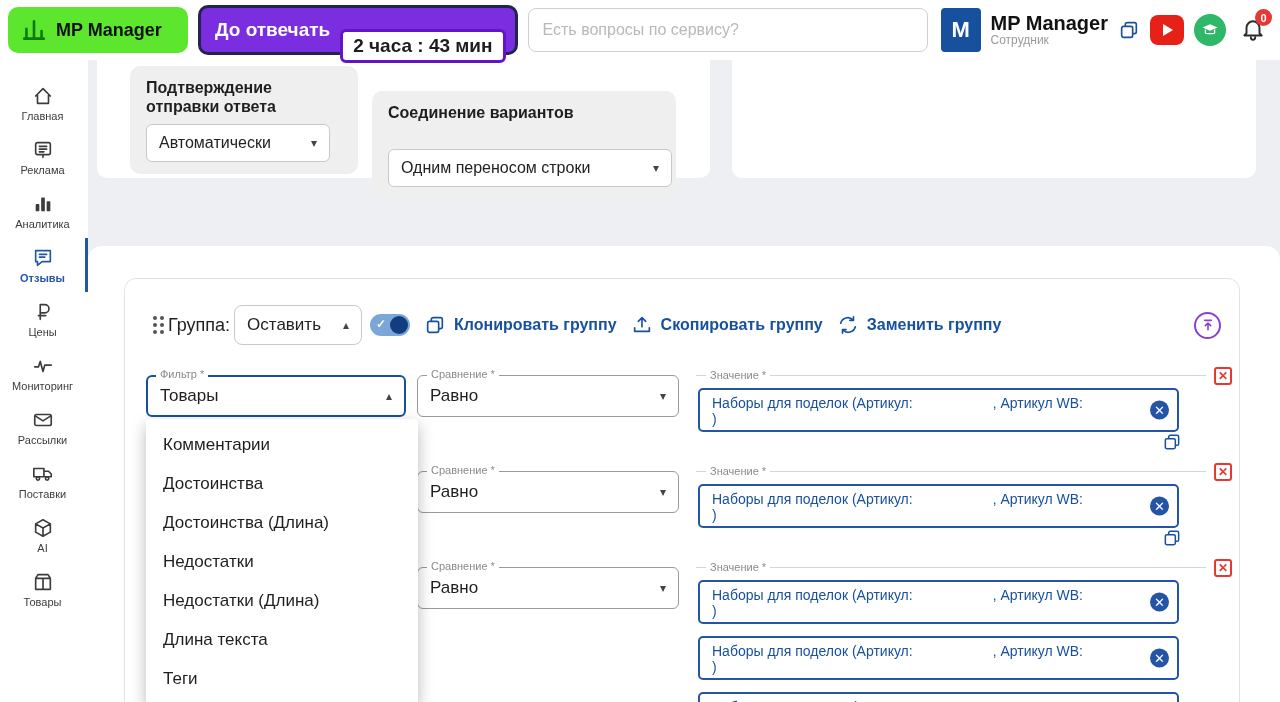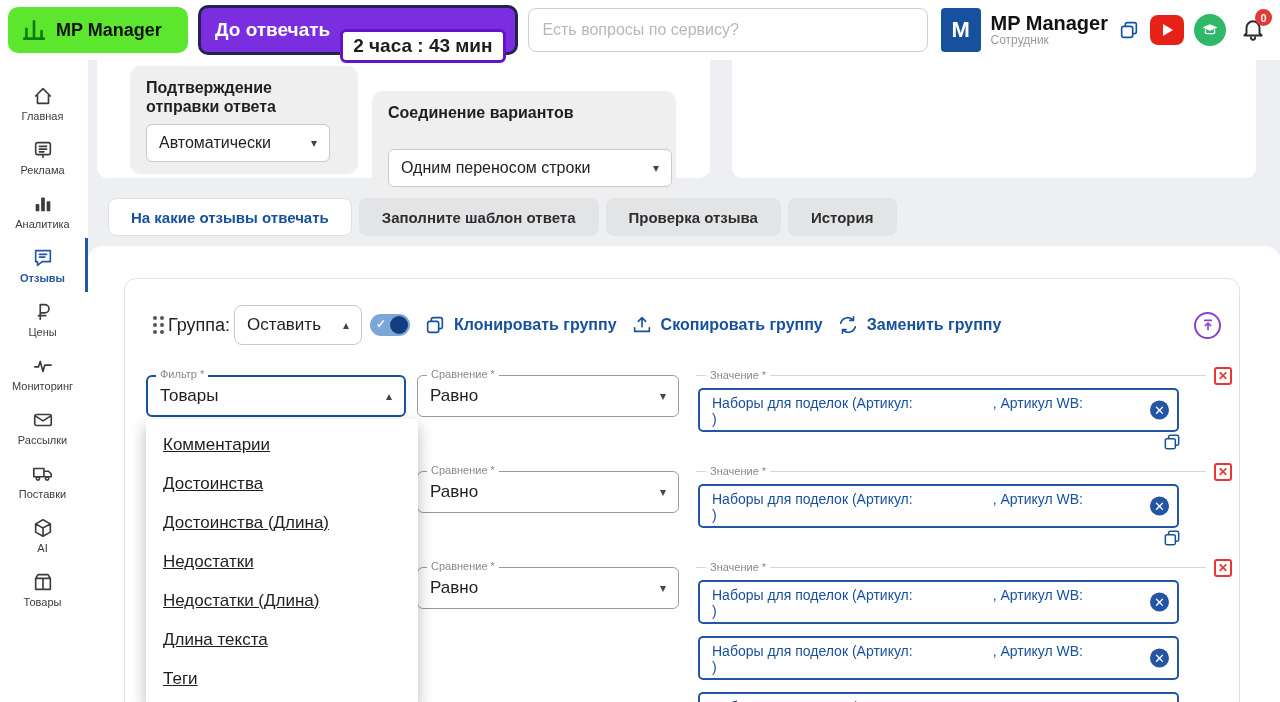--- a/index.html
+++ b/index.html
@@ -70,21 +70,21 @@
 
   
   .float-label { position:absolute; top:-7px; left:10px; background:#fff; padding:0 4px; font-size:11px; color:#8a8a8a; white-space:nowrap; z-index:2; }
   .select-box { height:42px; border:1px solid #9a9a9a; border-radius:6px; display:flex; align-items:center; justify-content:space-between; padding:0 12px; font-size:17px; color:#1f1f1f; background:#fff; cursor:pointer; }
   .filter-field { position:absolute; left:21px; top:96px; width:260px; }
   .filter-field .select-box { border:2px solid #17519e; }
   .cmp-field { position:absolute; left:292px; width:262px; }
   .cmp1 { top:96px; } .cmp2 { top:192px; } .cmp3 { top:288px; }
 
   .menu { position:absolute; left:21px; top:140px; width:272px; background:#fff; border-radius:4px; box-shadow:0 6px 16px rgba(0,0,0,.28); z-index:10; padding:6px 0; }
-  .menu-item { height:39px; display:flex; align-items:center; padding:0 17px; font-size:17px; color:#1f1f1f; cursor:pointer; white-space:nowrap;text-decoration:underline; }
+  .menu-item { height:39px; display:flex; align-items:center; padding:0 17px; font-size:17px; color:#1f1f1f; cursor:pointer; white-space:nowrap; }
 
   .val-group { position:absolute; left:571px; width:510px; border-top:1px solid #d5d5d5; }
   .vg1 { top:96px; height:96px; } .vg2 { top:192px; height:96px; } .vg3 { top:288px; height:150px; }
   .chip { position:relative; border:2px solid #2355a4; border-radius:5px; background:#fff; padding:3px 40px 3px 12px; width:481px; min-height:40px; color:#17519e; font-size:14px; margin:12px 0 3px 2px; }
   .chip-line1 { display:flex; line-height:16px; padding-top:2px; }
   .chip-gap { width:80px; flex:none; }
   .chip-line2 { line-height:16px; }
   .chip-x { position:absolute; right:8px; top:50%; transform:translateY(-50%); width:19px; height:19px; border-radius:50%; background:#2355a4; color:#fff; font-size:13px; display:flex; align-items:center; justify-content:center; cursor:pointer; }
   .copy-btn { position:absolute; right:24px; top:56px; color:#17519e; cursor:pointer; display:flex; }
   .del-btn { position:absolute; left:1089px; width:18px; height:18px; border:2px solid #e53935; border-radius:3px; color:#e53935; background:#fff; display:flex; align-items:center; justify-content:center; font-size:12px; font-weight:bold; cursor:pointer; line-height:1; }
@@ -231,26 +231,20 @@
   </div>
 
   <div class="gcard gcard2">
     <div class="gcard-title">Соединение вариантов</div>
     <div class="gcard-select">
       <span>Одним переносом строки</span>
       <span class="caret">▾</span>
     </div>
   </div>
 
-  <div class="tabs">
-    <div class="tab active">На какие отзывы отвечать</div>
-    <div class="tab">Заполните шаблон ответа</div>
-    <div class="tab">Проверка отзыва</div>
-    <div class="tab">История</div>
-  </div>
 
   <div class="content-panel"></div>
 
   <div class="card">
 
     <div class="group-row">
       <div class="dots">
           <i></i>
           <i></i>
           <i></i>

